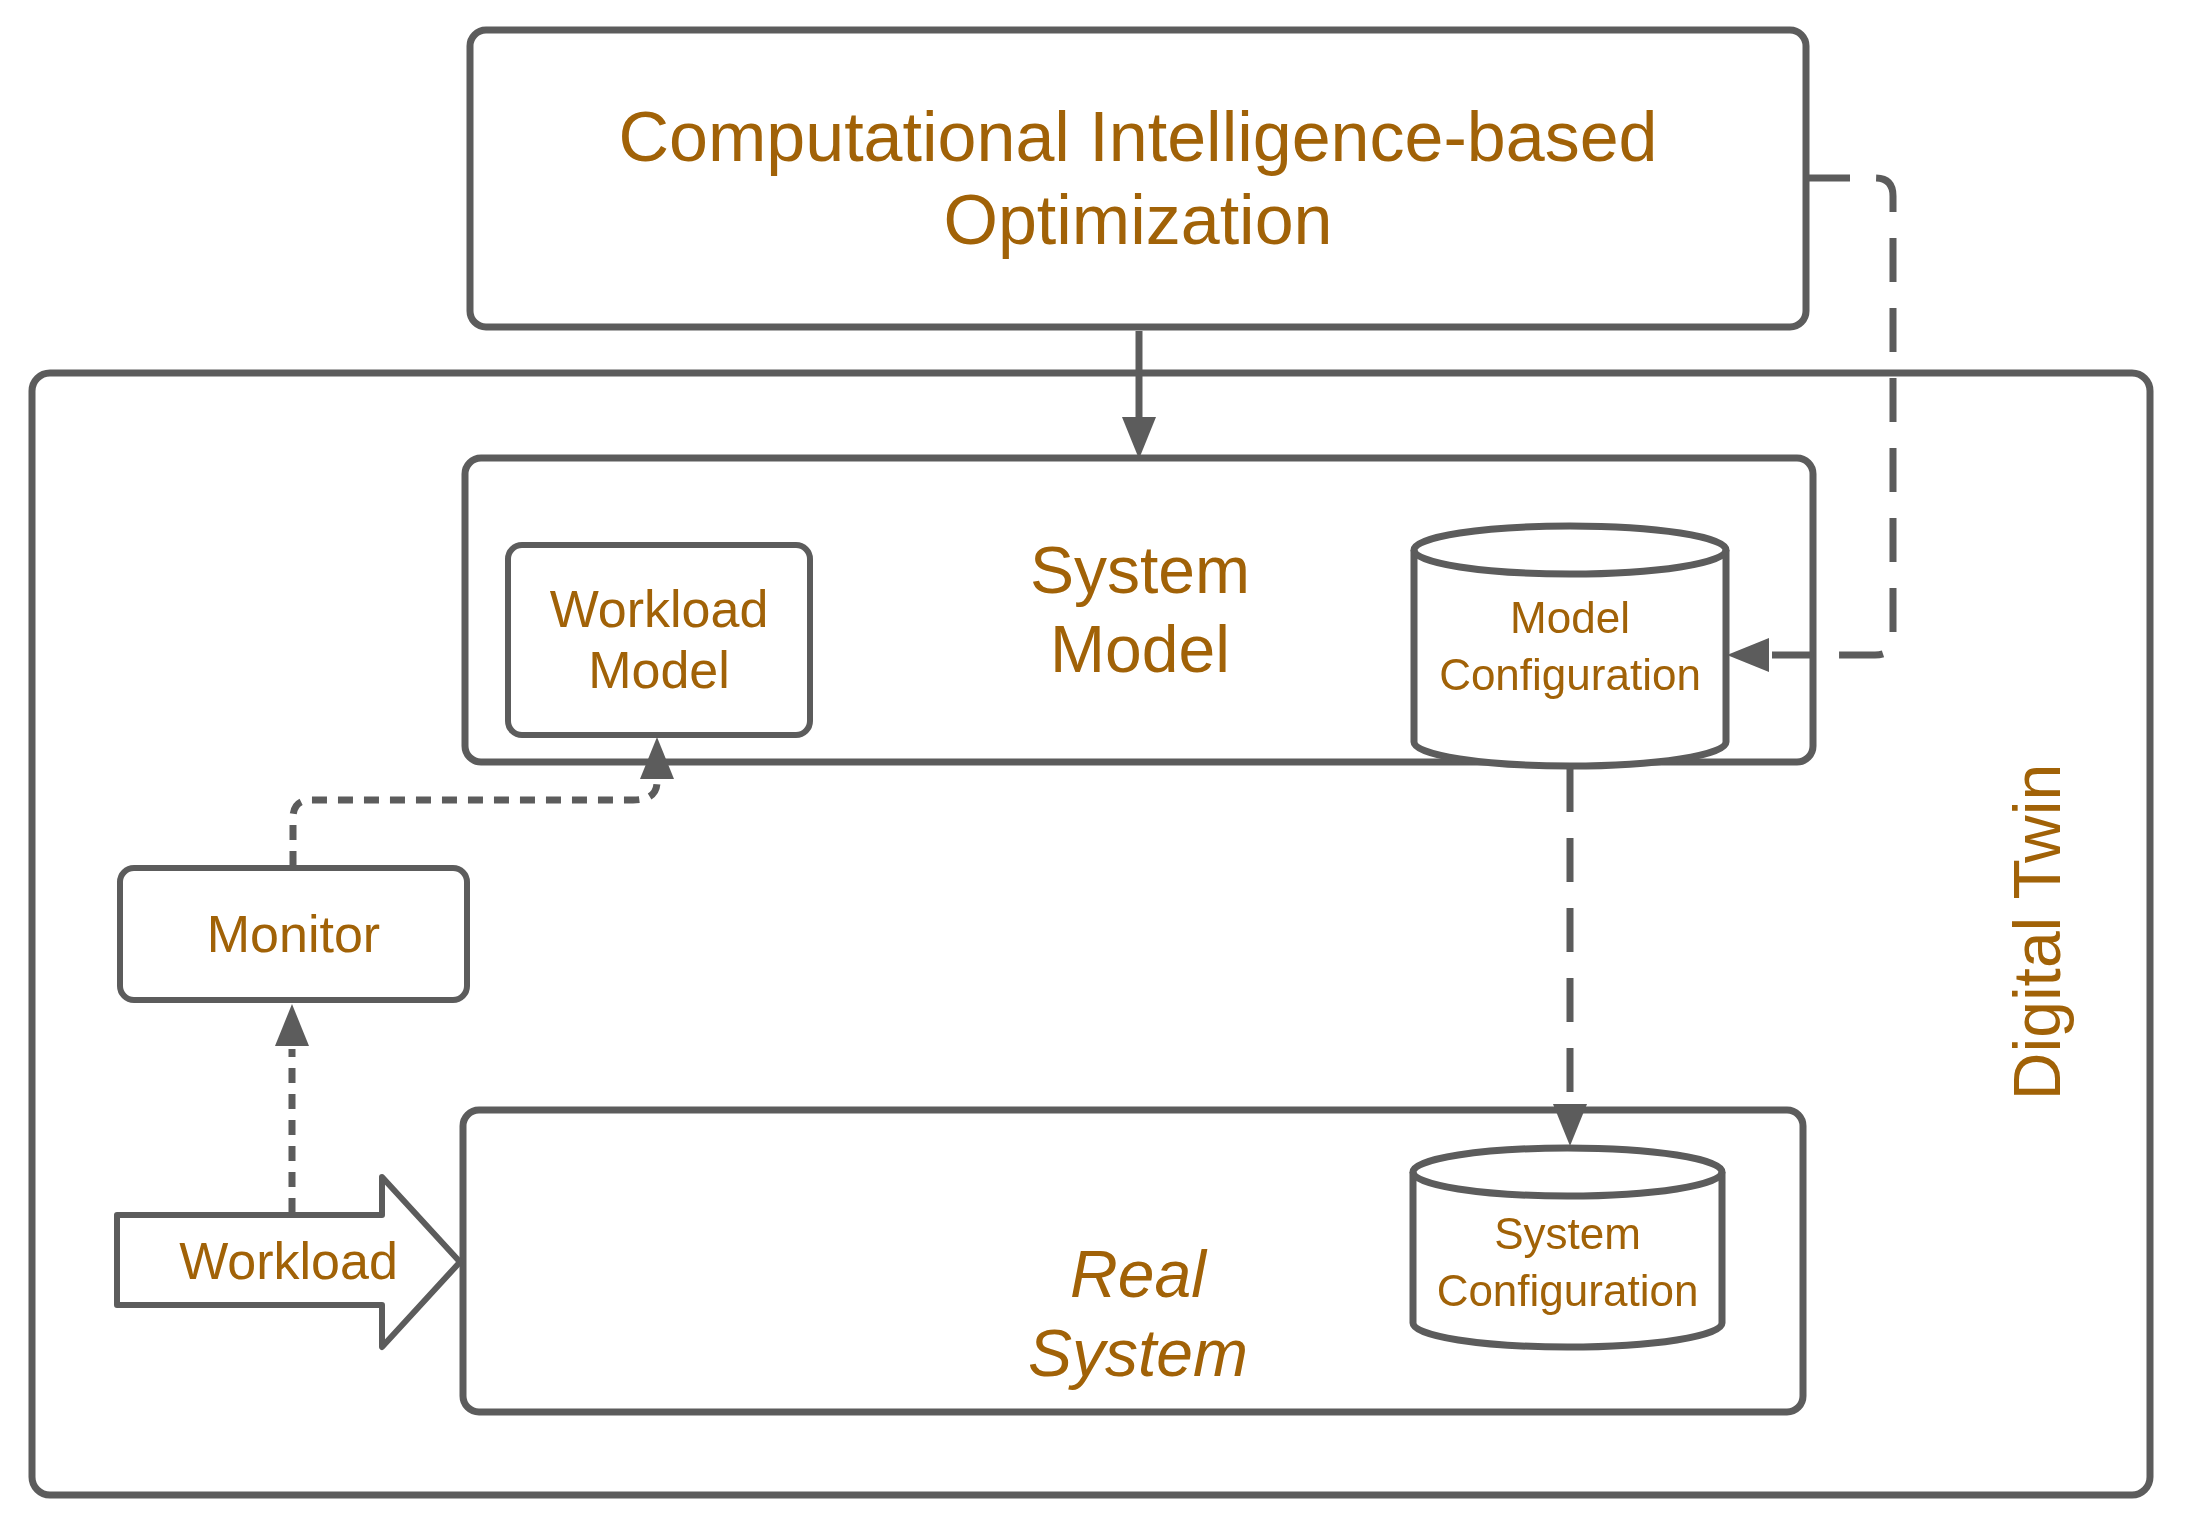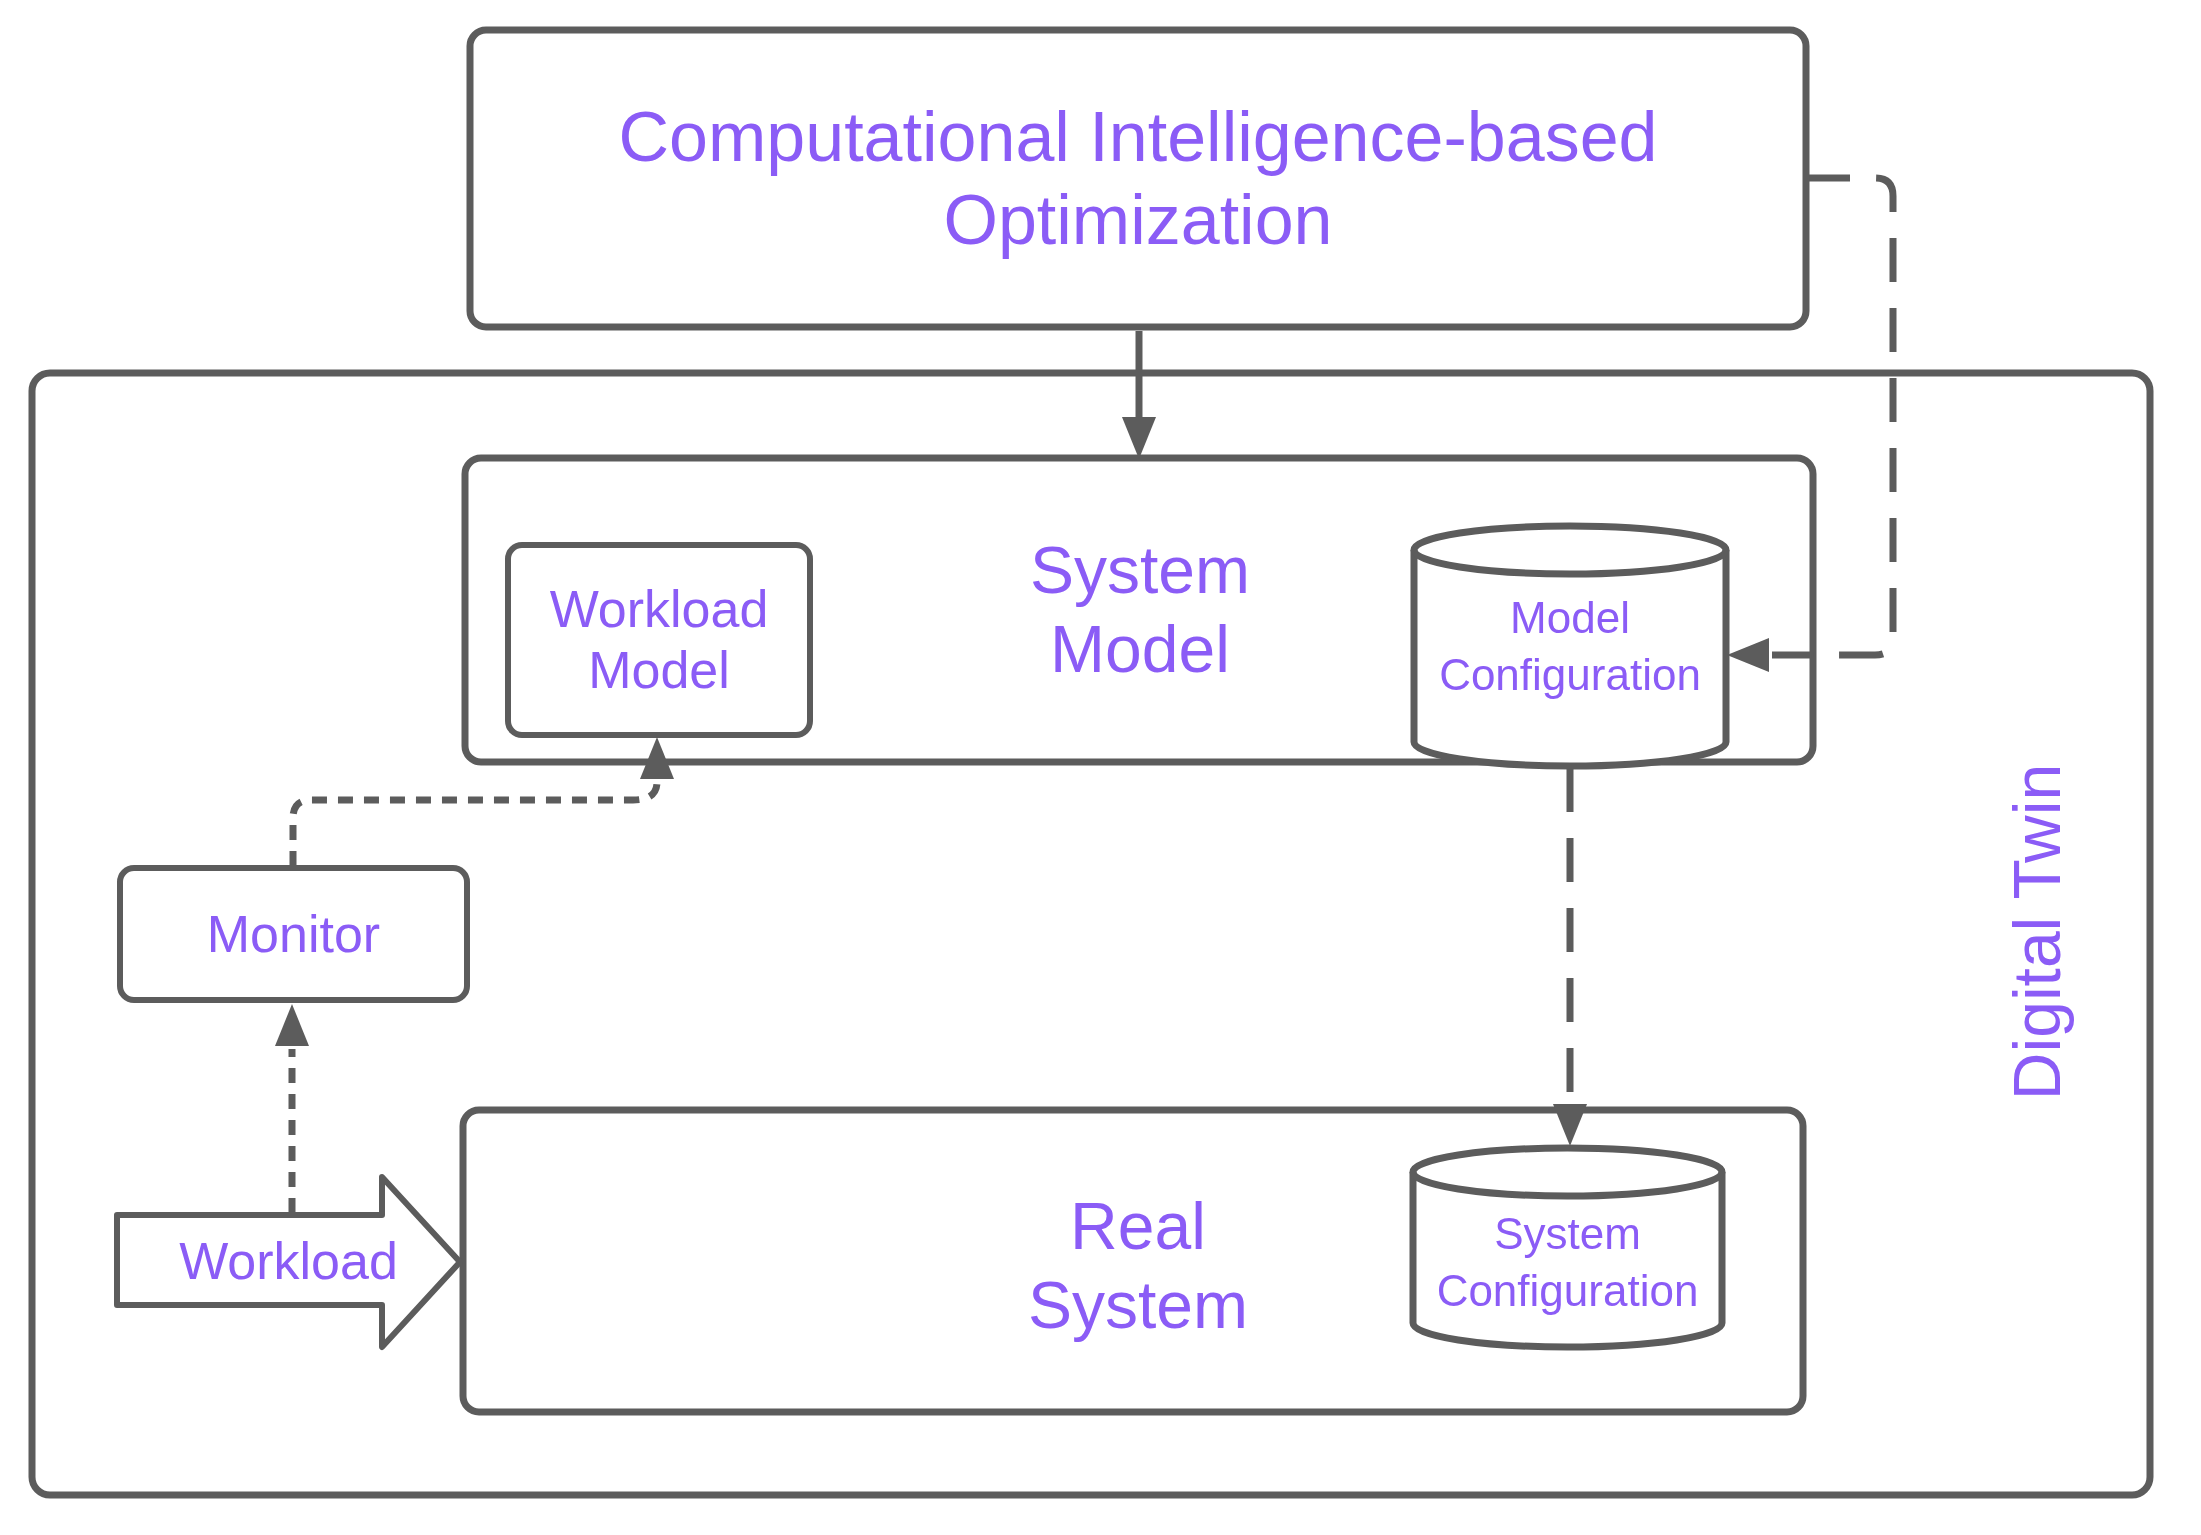--- a/index.html
+++ b/index.html
@@ -12,21 +12,21 @@
     overflow: hidden;
   }
   .canvas svg { position: absolute; left: 0; top: 0; }
   .label {
     position: absolute;
     display: flex;
     align-items: center;
     justify-content: center;
     text-align: center;
     white-space: pre-line;
-    color: #8b5cf6;
+    color: #a16207;
     font-family: "Liberation Sans", sans-serif;
     pointer-events: none;
   }
   .label-xl  { font-size: 70px; line-height: 1.18; }
   .label-lg  { font-size: 66px; line-height: 1.20; }
   .label-md  { font-size: 52px; line-height: 1.17; }
   .label-cyl { font-size: 44px; line-height: 1.30; }
   .rotated-label span {
     display: inline-block;
     white-space: nowrap;
@@ -103,21 +103,21 @@
   <div class="label label-md" style="left:508px; top:545px; width:302px; height:190px;">Workload
 Model</div>
 
   <div class="label label-cyl" style="left:1414px; top:556px; width:312px; height:180px;">Model
 Configuration</div>
 
   <div class="label label-md" style="left:120px; top:868px; width:347px; height:132px;">Monitor</div>
 
   <div class="label label-md" style="left:117px; top:1215px; width:343px; height:92px;">Workload</div>
 
-  <div class="label label-lg" style="left:883px; top:1181px; width:510px; height:170px;">Real
+  <div class="label label-lg" style="left:883px; top:1229px; width:510px; height:170px;font-style:italic;">Real
 System</div>
 
   <div class="label label-cyl" style="left:1413px; top:1182px; width:309px; height:160px;">System
 Configuration</div>
 
   <div class="label rotated-label" style="left:1887px; top:752px; width:300px; height:360px;">
     <span>Digital Twin</span>
   </div>
 
 </div>

